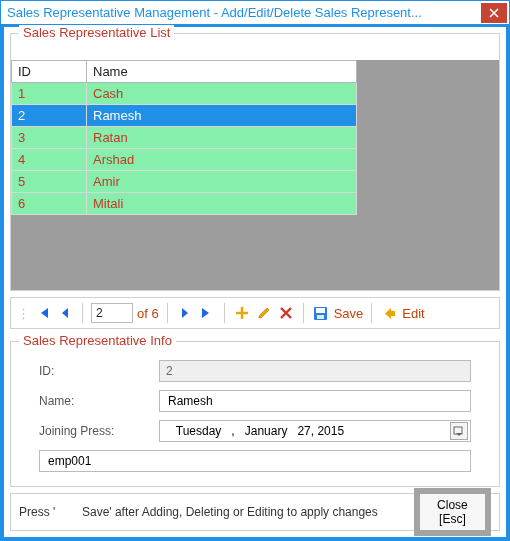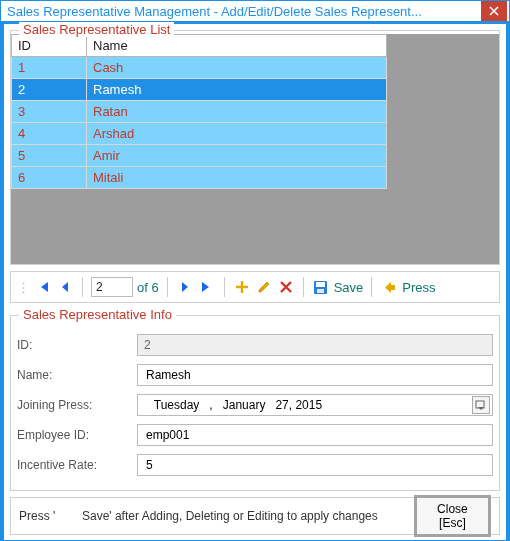--- a/index.html
+++ b/index.html
@@ -7,42 +7,42 @@
   .window { width: 510px; height: 541px; border: 1px solid #1f90e6; background: #fff; display: flex; flex-direction: column; }
   .titlebar { height: 26px; background: #fff; display: flex; align-items: center; padding-left: 6px; color: #1f90e6; font-size: 13px; }
   .titlebar .spacer { flex: 1; }
   .close-btn { width: 26px; height: 20px; background: #c74432; color: #fff; display: flex; align-items: center; justify-content: center; font-size: 13px; margin-right: 2px; cursor: pointer; }
   .client { flex: 1; border: 3px solid #1f90e6; border-top-width: 3px; margin: 0; display: flex; flex-direction: column; }
 
   .groupbox { border: 1px solid #d0d0d0; margin: 6px 6px 0 6px; position: relative; padding: 10px 6px 6px 6px; }
   .groupbox .caption { position: absolute; top: -9px; left: 8px; background: #fff; padding: 0 4px; color: #c0392b; font-size: 13px; }
 
   .list-area { height: 230px; background: #9d9d9d; padding: 0; }
-  table.grid { width: 376px; border-collapse: collapse; background: #7dd3fc; font-size: 13px; }
+  table.grid { width: 346px; border-collapse: collapse; background: #86efac; font-size: 13px; }
   table.grid th { background: #fff; border: 1px solid #b5b5b5; text-align: left; padding: 3px 6px; font-weight: normal; color: #222; }
   table.grid td { border: 1px solid #d8d8d8; padding: 3px 6px; color: #c0392b; }
   table.grid tr.selected td { background: #1f90e6; color: #fff; }
 
   .toolbar { border: 1px solid #d0d0d0; margin: 6px; height: 32px; display: flex; align-items: center; padding: 0 6px; gap: 4px; font-size: 13px; color: #c0392b; }
   .toolbar .divider { width: 1px; height: 20px; background: #ccc; margin: 0 4px; }
   .tb-btn { width: 18px; height: 18px; display: flex; align-items: center; justify-content: center; cursor: pointer; }
   .toolbar input.page { width: 42px; height: 20px; border: 1px solid #bbb; font-size: 12px; padding: 0 4px; color: #222; }
-  .tb-label { color: #0f766e; }
-
-  .form-row { display: flex; align-items: center; margin: 8px 0; }
+  .tb-label { color: #c2410c; }
+
+  .form-row { display: flex; align-items: center; margin: 8px 22px; }
   .form-row label { width: 120px; font-size: 12px; color: #555; }
   .form-row .field { flex: 1; height: 22px; border: 1px solid #bbb; font-size: 12px; padding: 2px 6px; display: flex; align-items: center; background: #fff; }
   .form-row .field.readonly { background: #efefef; color: #666; }
   .form-row .field input { border: none; outline: none; width: 100%; font-size: 12px; background: transparent; }
   .dateinner { flex: 1; display: flex; align-items: center; gap: 0; }
   .datepick-btn { width: 18px; height: 18px; border: 1px solid #aaa; background: #f4f4f4; display: flex; align-items: center; justify-content: center; cursor: pointer; }
 
   .bottombar { border: 1px solid #d0d0d0; margin: 6px; height: 38px; display: flex; align-items: center; padding: 0 8px; font-size: 12px; color: #333; justify-content: center; }
   .bottombar .spacer { flex: 1; }
-  .close-esc { border: 3px solid #a3a3a3; background: #f7f7f7; padding: 4px 14px; font-size: 12px; cursor: pointer; margin-left: 36px; }
+  .close-esc { border: 6px solid #a3a3a3; background: #f7f7f7; padding: 4px 14px; font-size: 12px; cursor: pointer; margin-left: 36px; }
 
   svg { display: block; }
 </style>
 </head>
 <body>
 
 <div class="window">
 
   <div class="titlebar">
     <span>Sales Representative Management - Add/Edit/Delete Sales Represent...</span>
@@ -51,21 +51,21 @@
       <span>
         <svg width="10" height="10" viewBox="0 0 10 10">
             <path d="M1 1 L9 9 M9 1 L1 9" stroke="#fff" stroke-width="1.6"></path>
           </svg>
       </span>
     </div>
   </div>
 
   <div class="client">
 
-    <div class="groupbox" style="padding:3px 0 0 0;">
+    <div class="groupbox" style="padding:26px 0 0 0;">
       <span class="caption">Sales Representative List</span>
       <div class="list-area">
         <table class="grid">
           <thead>
             <tr>
               <th style="width:75px;">ID</th>
               <th>Name</th>
             </tr>
           </thead>
           <tbody id="rep-tbody">
@@ -167,21 +167,21 @@
       <span class="tb-label">Save</span>
       <div class="divider"></div>
       <div class="tb-btn">
         <span>
           <svg width="15" height="15" viewBox="0 0 15 15">
               <path d="M9 2 L3 7.5 L9 13 Z" fill="#e6a700"></path>
               <rect x="8" y="5" width="5" height="5" fill="#e6a700"></rect>
             </svg>
         </span>
       </div>
-      <span class="tb-label">Press</span>
+      <span class="tb-label">Edit</span>
     </div>
 
     <div class="groupbox">
       <span class="caption">Sales Representative Info</span>
 
       <div class="form-row">
         <label>ID:</label>
         <div class="field readonly">
           <span>2</span>
         </div>
@@ -205,32 +205,25 @@
               <svg width="12" height="12" viewBox="0 0 12 12">
                   <rect x="1" y="2" width="8" height="7" fill="none" stroke="#666" stroke-width="1"></rect>
                   <path d="M3 11 L6 8 L9 11 Z" transform="rotate(180 6 9.5)" fill="#666"></path>
                 </svg>
             </span>
           </div>
         </div>
       </div>
 
       <div class="form-row">
-        <label>Employee ID:</label>
         <div class="field">
           <input value="emp001" style="">
         </div>
       </div>
 
-      <div class="form-row">
-        <label>Incentive Rate:</label>
-        <div class="field">
-          <input value="5" style="">
-        </div>
-      </div>
     </div>
 
     <div class="bottombar">
       <span style="white-space:pre;">Press '        Save' after Adding, Deleting or Editing to apply changes</span>
       <span class="spacer"></span>
       <button class="close-esc">Close [Esc]</button>
     </div>
 
   </div>
 </div>

